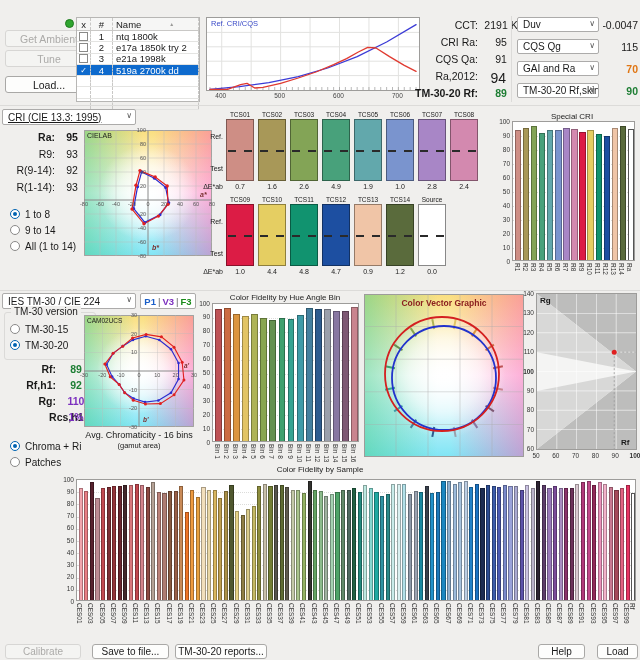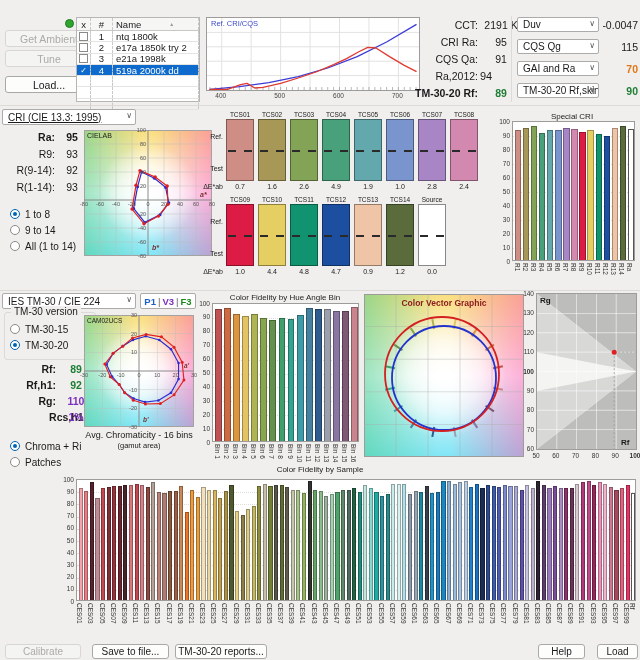--- a/index.html
+++ b/index.html
@@ -74,21 +74,21 @@
             <span style="width: 7px; height: 7px; border: 1px solid rgb(138, 138, 136); background: rgb(255, 255, 255); display: inline-block;"></span>
           </div>
           <div class="cell" style="width: 22px; justify-content: center;">3</div>
           <div class="cell" style="width: 86px; padding-left: 3px;">e21a 1998k</div>
         </div>
         <div class="tbl-row row-sel" style="height: 10.3px; background: rgb(14, 106, 205);">
           <div class="cell" style="width: 14px; justify-content: center;">
             <span style="font-size: 8px; color: rgb(255, 255, 255);">✓</span>
           </div>
           <div class="cell" style="width: 22px; justify-content: center;">4</div>
-          <div class="cell" style="width: 86px; padding-left: 3px;">519a 2000k dd</div>
+          <div class="cell" style="width: 86px; padding-left: 3px;">519a 2700k dd</div>
         </div>
         <div class="tbl-row" style="height: 10.3px;">
           <div class="cell" style="width: 14px; justify-content: center;"></div>
           <div class="cell" style="width: 22px; justify-content: center;"></div>
           <div class="cell" style="width: 86px; padding-left: 3px;"></div>
         </div>
         <div class="tbl-row" style="height: 10.3px;">
           <div class="cell" style="width: 14px; justify-content: center;"></div>
           <div class="cell" style="width: 22px; justify-content: center;"></div>
           <div class="cell" style="width: 86px; padding-left: 3px;"></div>
@@ -156,21 +156,21 @@
       <div class="a" style="left: 271.611px; top: 77px; width: 16px; height: 8px; font-size: 6.5px; text-align: center; color: rgb(68, 68, 68);">500</div>
       <div class="a" style="left: 330.5px; top: 77px; width: 16px; height: 8px; font-size: 6.5px; text-align: center; color: rgb(68, 68, 68);">600</div>
       <div class="a" style="left: 389.389px; top: 77px; width: 16px; height: 8px; font-size: 6.5px; text-align: center; color: rgb(68, 68, 68);">700</div>
       <div class="a" style="left: 368px; top: 4px; width: 110px; height: 11px; font-size: 10.5px; text-align: right;">CCT:</div>
       <div class="a" style="left: 480px; top: 4px; width: 42px; height: 11px; font-size: 10.5px; text-align: center; color: rgb(26, 26, 26);">2191 K</div>
       <div class="a" style="left: 368px; top: 21px; width: 110px; height: 11px; font-size: 10.5px; text-align: right;">CRI Ra:</div>
       <div class="a" style="left: 480px; top: 21px; width: 42px; height: 11px; font-size: 10.5px; text-align: center; color: rgb(26, 26, 26);">95</div>
       <div class="a" style="left: 368px; top: 38px; width: 110px; height: 11px; font-size: 10.5px; text-align: right;">CQS Qa:</div>
       <div class="a" style="left: 480px; top: 38px; width: 42px; height: 11px; font-size: 10.5px; text-align: center; color: rgb(26, 26, 26);">91</div>
       <div class="a" style="left: 368px; top: 55px; width: 110px; height: 11px; font-size: 10.5px; text-align: right;">Ra,2012:</div>
-      <div class="a" style="left: 480px; top: 55px; width: 42px; height: 11px; font-size: 11px; text-align: left; color: rgb(26, 26, 26);">94</div>
+      <div class="a" style="left: 464px; top: 55px; width: 42px; height: 11px; font-size: 14px; text-align: right; color: rgb(26, 26, 26);">94</div>
       <div class="a" style="left: 368px; top: 72px; width: 110px; height: 11px; font-size: 10.5px; text-align: right; font-weight: bold;">TM-30-20 Rf:</div>
       <div class="a" style="left: 480px; top: 72px; width: 42px; height: 11px; font-size: 10.5px; text-align: center; color: rgb(30, 126, 52); font-weight: bold;">89</div>
       <div class="a sep-v" style="left: 511px; top: 1px; width: 1px; height: 86px;"></div>
       <div class="a dd" style="left: 517px; top: 2px; width: 82px; height: 15px;">Duv<span class="chev">∨</span></div>
       <div class="a" style="left: 598px; top: 4px; width: 40px; height: 11px; font-size: 10.5px; text-align: right; color: rgb(26, 26, 26);">-0.0047</div>
       <div class="a dd" style="left: 517px; top: 24px; width: 82px; height: 15px;">CQS Qg<span class="chev">∨</span></div>
       <div class="a" style="left: 598px; top: 26px; width: 40px; height: 11px; font-size: 10.5px; text-align: right; color: rgb(26, 26, 26);">115</div>
       <div class="a dd" style="left: 517px; top: 46px; width: 82px; height: 15px;">GAI and Ra<span class="chev">∨</span></div>
       <div class="a" style="left: 598px; top: 48px; width: 40px; height: 11px; font-size: 10.5px; text-align: right; color: rgb(224, 118, 20); font-weight: bold;">70</div>
       <div class="a dd" style="left: 517px; top: 68px; width: 82px; height: 15px;">TM-30-20 Rf,skin<span class="chev">∨</span></div>

